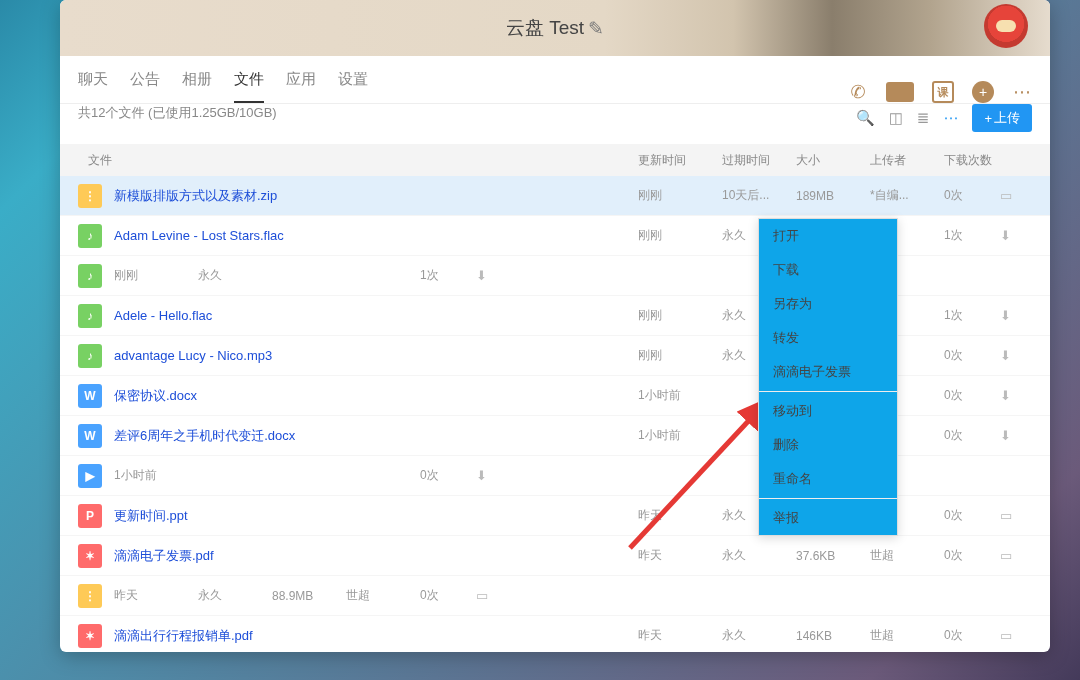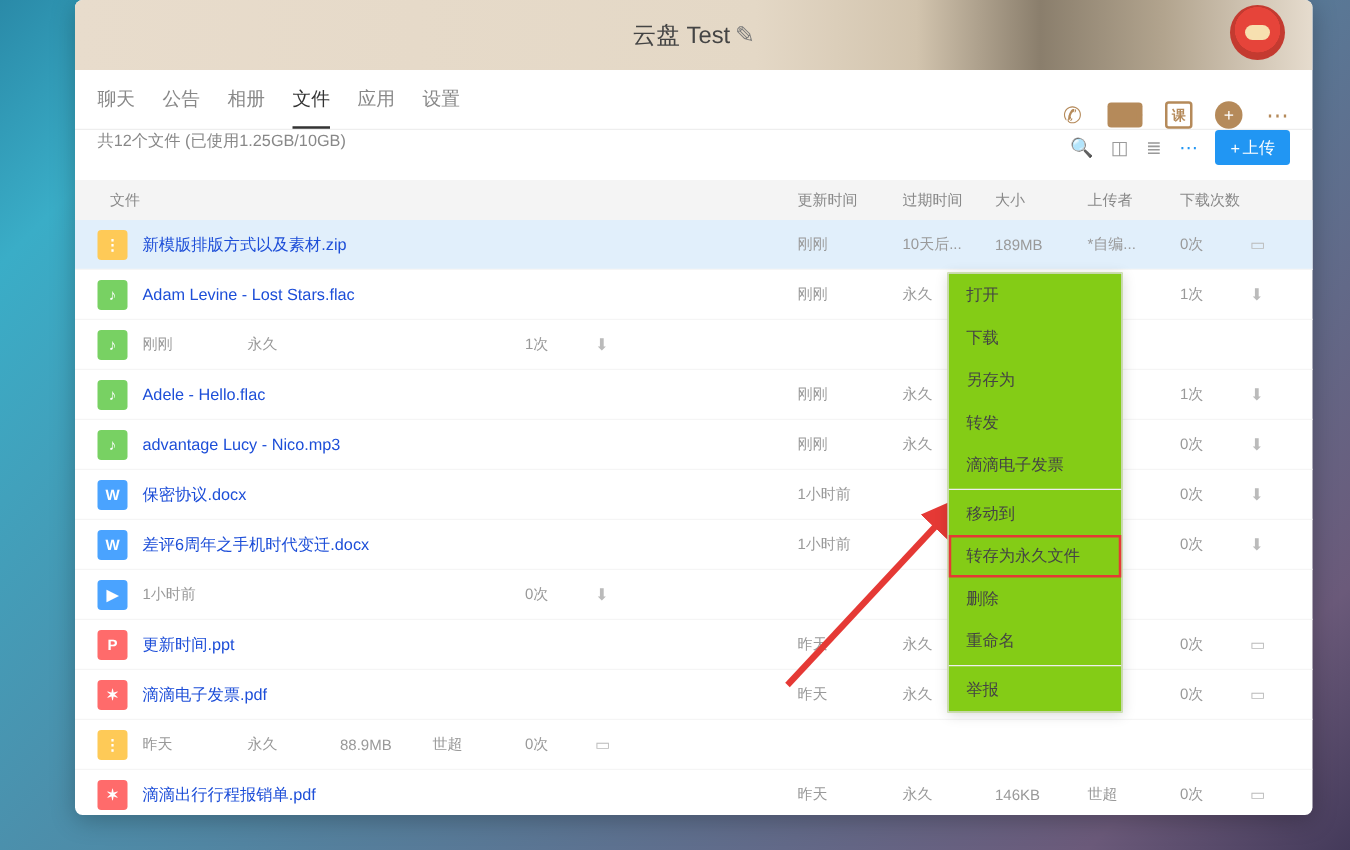--- a/index.html
+++ b/index.html
@@ -38,21 +38,21 @@
 .file-icon{width:24px;height:24px;border-radius:3px;margin-right:12px;display:flex;align-items:center;justify-content:center;color:#fff;font-size:12px;font-weight:bold;flex-shrink:0}
 .ico-zip{background:#feca57}
 .ico-audio{background:#78d163}
 .ico-doc{background:#4aa3ff}
 .ico-video{background:#4aa3ff}
 .ico-ppt{background:#ff6b6b}
 .ico-pdf{background:#ff6b6b}
 .fname{flex:1;color:#1d4ed8}
 .row .col-update,.row .col-expire,.row .col-size,.row .col-uploader,.row .col-count{color:#999;font-size:12px}
 .action-ico{color:#bbb;cursor:pointer}
-.context-menu{position:absolute;left:758px;top:218px;width:140px;background:#84cc16;border:1px solid #ddd;box-shadow:0 2px 10px rgba(0,0,0,.15);font-size:13px;z-index:10}
+.context-menu{position:absolute;left:758px;top:218px;width:140px;background:#0ea5e9;border:1px solid #ddd;box-shadow:0 2px 10px rgba(0,0,0,.15);font-size:13px;z-index:10}
 .menu-item{padding:8px 14px;color:#444;cursor:pointer}
 .menu-sep{height:1px;background:#eee;margin:2px 0}
 .menu-item.highlighted{border:2px solid #e53935;padding:6px 12px}
 .arrow{position:absolute;left:620px;top:390px;z-index:9;pointer-events:none}
 </style>
 </head>
 <body>
 
 <div class="window">
 
@@ -226,21 +226,20 @@
 </div>
 
 <div class="context-menu" id="ctx">
     <div class="menu-item">打开</div>
     <div class="menu-item">下载</div>
     <div class="menu-item">另存为</div>
     <div class="menu-item">转发</div>
     <div class="menu-item">滴滴电子发票</div>
     <div class="menu-sep"></div>
     <div class="menu-item">移动到</div>
-    <div class="menu-item highlighted">转存为永久文件</div>
     <div class="menu-item">删除</div>
     <div class="menu-item">重命名</div>
     <div class="menu-sep"></div>
     <div class="menu-item">举报</div>
   </div>
 
 <svg class="arrow" width="200" height="170">
   <defs>
       <marker id="ah" markerWidth="8" markerHeight="8" refX="6" refY="3" orient="auto">
         <path d="M0,0 L7,3 L0,6 Z" fill="#e53935"></path>

